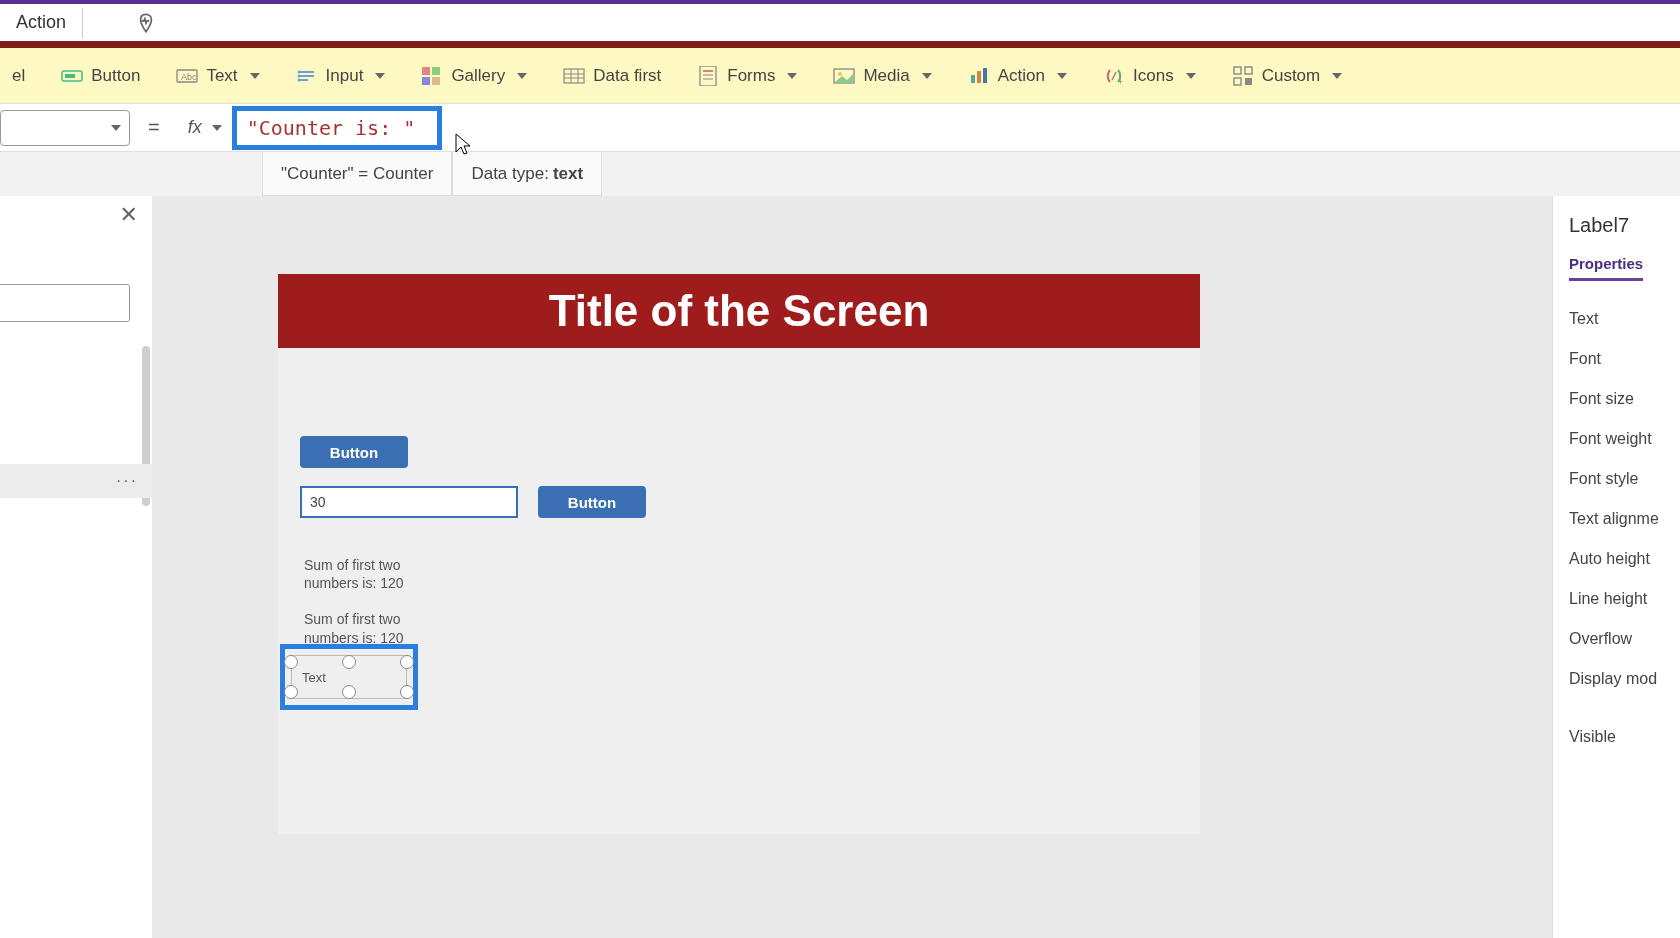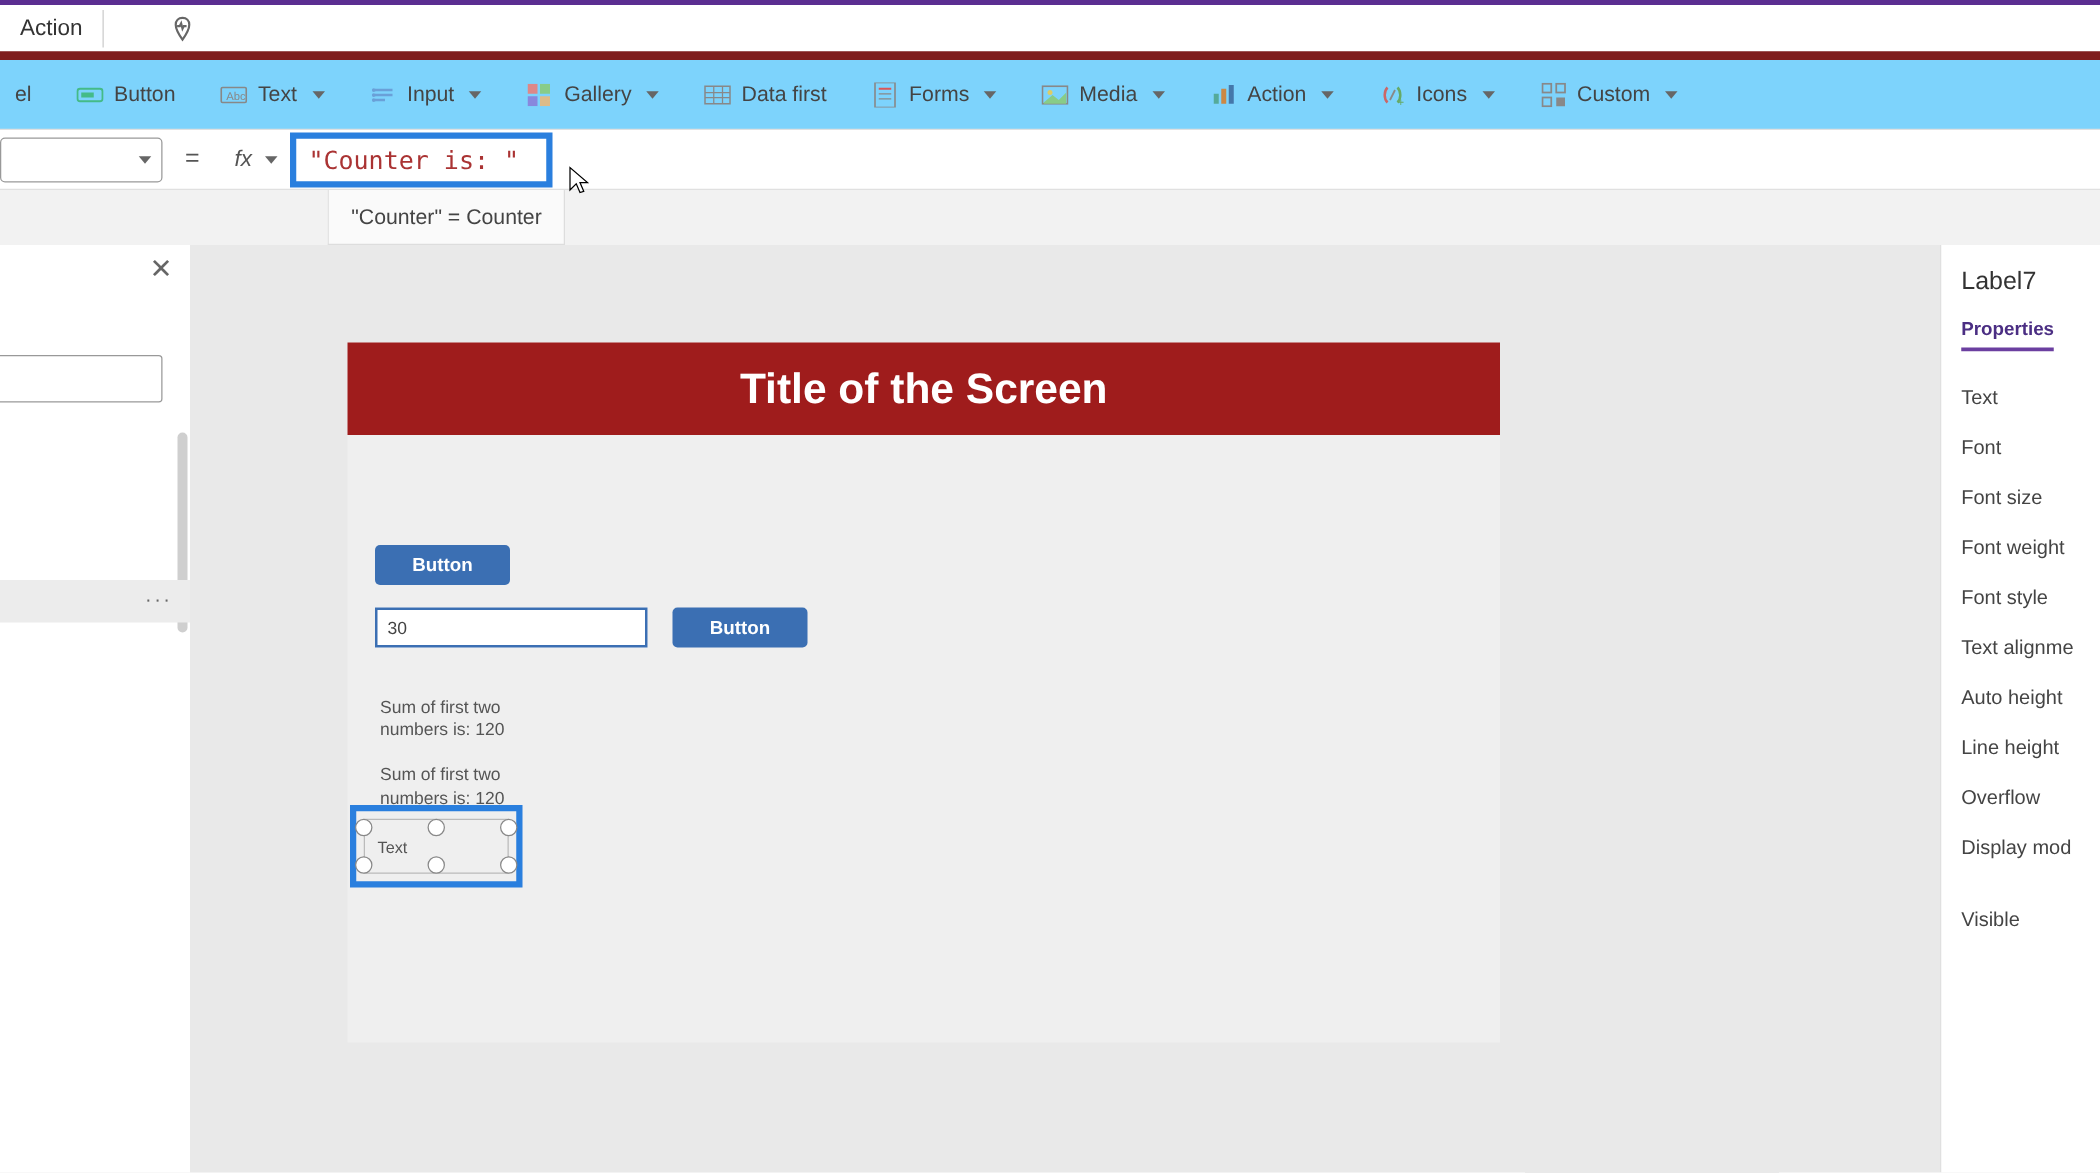--- a/index.html
+++ b/index.html
@@ -35,21 +35,21 @@
   }
 
   
   .ribbon {
     height: 56px;
     border-bottom: 1px solid #e0e0e0;
     display: flex;
     align-items: center;
     padding: 0 8px;
     gap: 28px;
-    background: #7dd3fc;
+    background: #fef9c3;
   }
   .ribbon-item {
     display: flex; align-items: center; gap: 8px;
     font-size: 17px; color: #444;
     cursor: pointer;
     padding: 6px 4px;
   }
   .ribbon-item .rib-icon {
     width: 22px; height: 22px; display:flex; align-items:center; justify-content:center;
   }
@@ -140,21 +140,21 @@
   }
   .phone-canvas {
     position:absolute; left:126px; top:78px;
     width: 922px; height: 560px;
     background:#efefef;
     box-shadow: none;
   }
   .screen-title {
     height:74px; background:#9f1c1c;
     display:flex; align-items:center; justify-content:center;
-    color:#fff; font-weight:800; font-size:34px;
+    color:#fff; font-weight:800; font-size:44px;
   }
   .ctrl-input {
     width:218px; height:32px; border:2px solid #3b6fb3; background:#fff;
     font-size:14px; padding:0 8px; color:#444;
   }
   .ctrl-button {
     width:108px; height:32px; background:#3b6fb3; color:#fff; border:none;
     border-radius:4px; font-weight:700; font-size:15px;
     display:inline-flex; align-items:center; justify-content:center;
   }
@@ -350,20 +350,24 @@
 </div>
 
 <div class="suggest-row">
   <div class="suggest-left-spacer">
 
      <svg style="position:absolute; right:-210px; top:-20px;" width="18" height="24" viewBox="0 0 18 24">
        <path d="M2 2 L2 20 L7 15 L10 22 L13 21 L10 14 L16 14 Z" fill="#fff" stroke="#000" stroke-width="1"></path>
      </svg>
   </div>
   <div class="suggest-cell">"Counter"  =  Counter</div>
+  <div class="suggest-cell">
+    <span>Data type: </span>
+    <b style="margin-left:4px;">text</b>
+  </div>
 </div>
 
 <div class="main">
 
   <div class="left-pane">
     <div class="close-x">✕</div>
     <div class="search-box"></div>
     <div class="scroll-thumb"></div>
     <div class="tree-row">
       <span style="letter-spacing:2px;">···</span>

